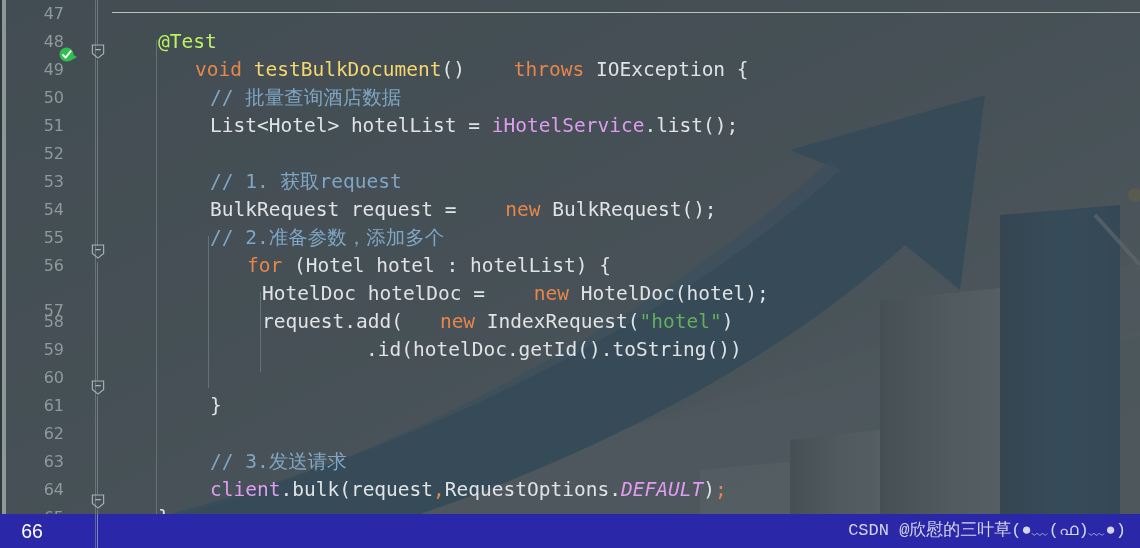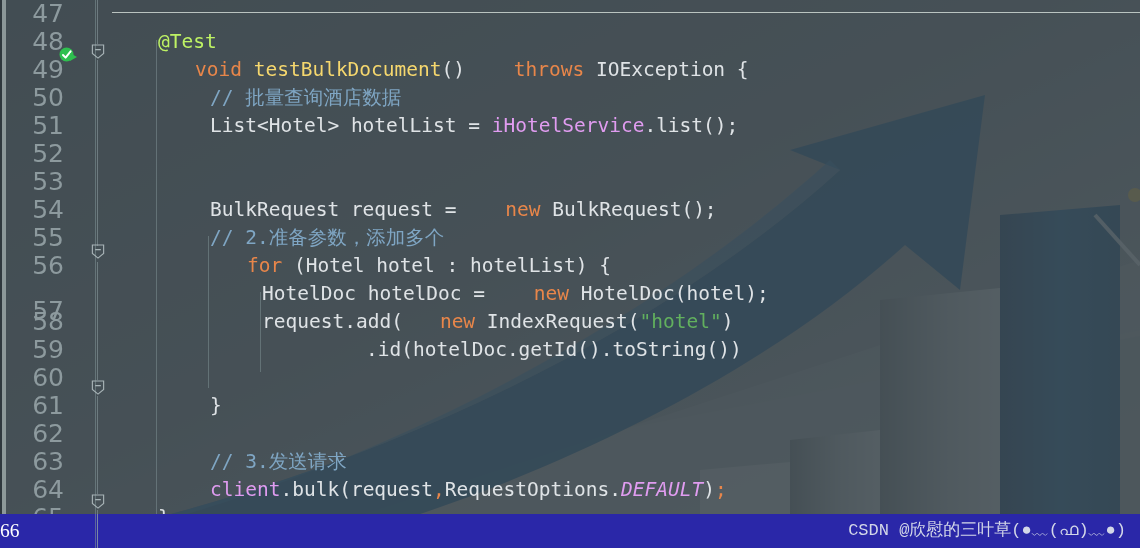--- a/index.html
+++ b/index.html
@@ -83,21 +83,21 @@
     white-space: pre;
     letter-spacing: 0px;
   }
 
   .lineno {
     position: absolute;
     width: 64px;
     text-align: right;
     height: 28px;
     line-height: 28px;
-    font-size: 25px;
+    font-size: 16px;
     color: #8d9a9e;
     font-family: "DejaVu Sans", sans-serif;
   }
 
   
   .method-sep {
     position: absolute;
     left: 0;
     right: 0;
     height: 1px;
@@ -146,25 +146,25 @@
     position: absolute;
     left: 0; right: 0;
     height: 34px;
     background: #2a27a8;
     z-index: 7;
   }
   .caret-line .ln {
     position: absolute;
     left: 0;
     width: 64px;
-    text-align: left;
+    text-align: center;
     line-height: 34px;
     font-size: 19.5px;
     color: #ffffff;
-    font-family: Liberation Serif, serif;
+    font-family: Liberation Sans, sans-serif;
   }
   .caret-line .fold-rail-seg {
     position: absolute;
     left: 97px; top: 0; bottom: 0;
     width: 1px;
     background: #8fa0a4;
     opacity: .8;
   }
   .caret-line .gsep {
     position: absolute;
@@ -283,20 +283,21 @@
   <div class="indent-guide" style="left:208px; top:236px; height:152px;"></div>
   <div class="indent-guide" style="left:260px; top:292px; height:80px;"></div>
 
   <div class="code" id="code-lines">
       <div class="line" style="top: 0px; padding-left: 48px;"></div>
       <div class="line" style="top: 28px; padding-left: 48px;"><span class="t-anno">@Test</span></div>
       <div class="line" style="top: 56px; padding-left: 48px;"><span class="t-keyword">void </span><span class="t-method">testBulkDocument</span><span class="t-default">() </span><span class="t-keyword">throws </span><span class="t-default">IOException {</span></div>
       <div class="line" style="top: 84px; padding-left: 100px;"><span class="t-comment">// 批量查询酒店数据</span></div>
       <div class="line" style="top: 112px; padding-left: 100px;"><span class="t-default">List&lt;Hotel&gt; hotelList = </span><span class="t-field">iHotelService</span><span class="t-default">.list();</span></div>
       <div class="line" style="top: 140px; padding-left: 100px;"></div>
+      <div class="line" style="top: 168px; padding-left: 100px;"><span class="t-comment">// 1. 获取request</span></div>
       <div class="line" style="top: 196px; padding-left: 100px;"><span class="t-default">BulkRequest request = </span><span class="t-keyword">new </span><span class="t-default">BulkRequest();</span></div>
       <div class="line" style="top: 224px; padding-left: 100px;"><span class="t-comment">// 2.准备参数，添加多个</span></div>
       <div class="line" style="top: 252px; padding-left: 100px;"><span class="t-keyword">for </span><span class="t-default">(Hotel hotel : hotelList) {</span></div>
       <div class="line" style="top: 280px; padding-left: 152px;"><span class="t-default">HotelDoc hotelDoc = </span><span class="t-keyword">new </span><span class="t-default">HotelDoc(hotel);</span></div>
       <div class="line" style="top: 308px; padding-left: 152px;"><span class="t-default">request.add(</span><span class="t-keyword">new </span><span class="t-default">IndexRequest(</span><span class="t-string">"hotel"</span><span class="t-default">)</span></div>
       <div class="line" style="top: 336px; padding-left: 256px;"><span class="t-default">.id(hotelDoc.getId().toString())</span></div>
       <div class="line" style="top: 392px; padding-left: 100px;"><span class="t-default">}</span></div>
       <div class="line" style="top: 420px; padding-left: 100px;"></div>
       <div class="line" style="top: 448px; padding-left: 100px;"><span class="t-comment">// 3.发送请求</span></div>
       <div class="line" style="top: 476px; padding-left: 100px;"><span class="t-field">client</span><span class="t-default">.bulk(request</span><span class="t-punct">,</span><span class="t-default">RequestOptions.</span><span class="t-static">DEFAULT</span><span class="t-default">)</span><span class="t-punct">;</span></div>

